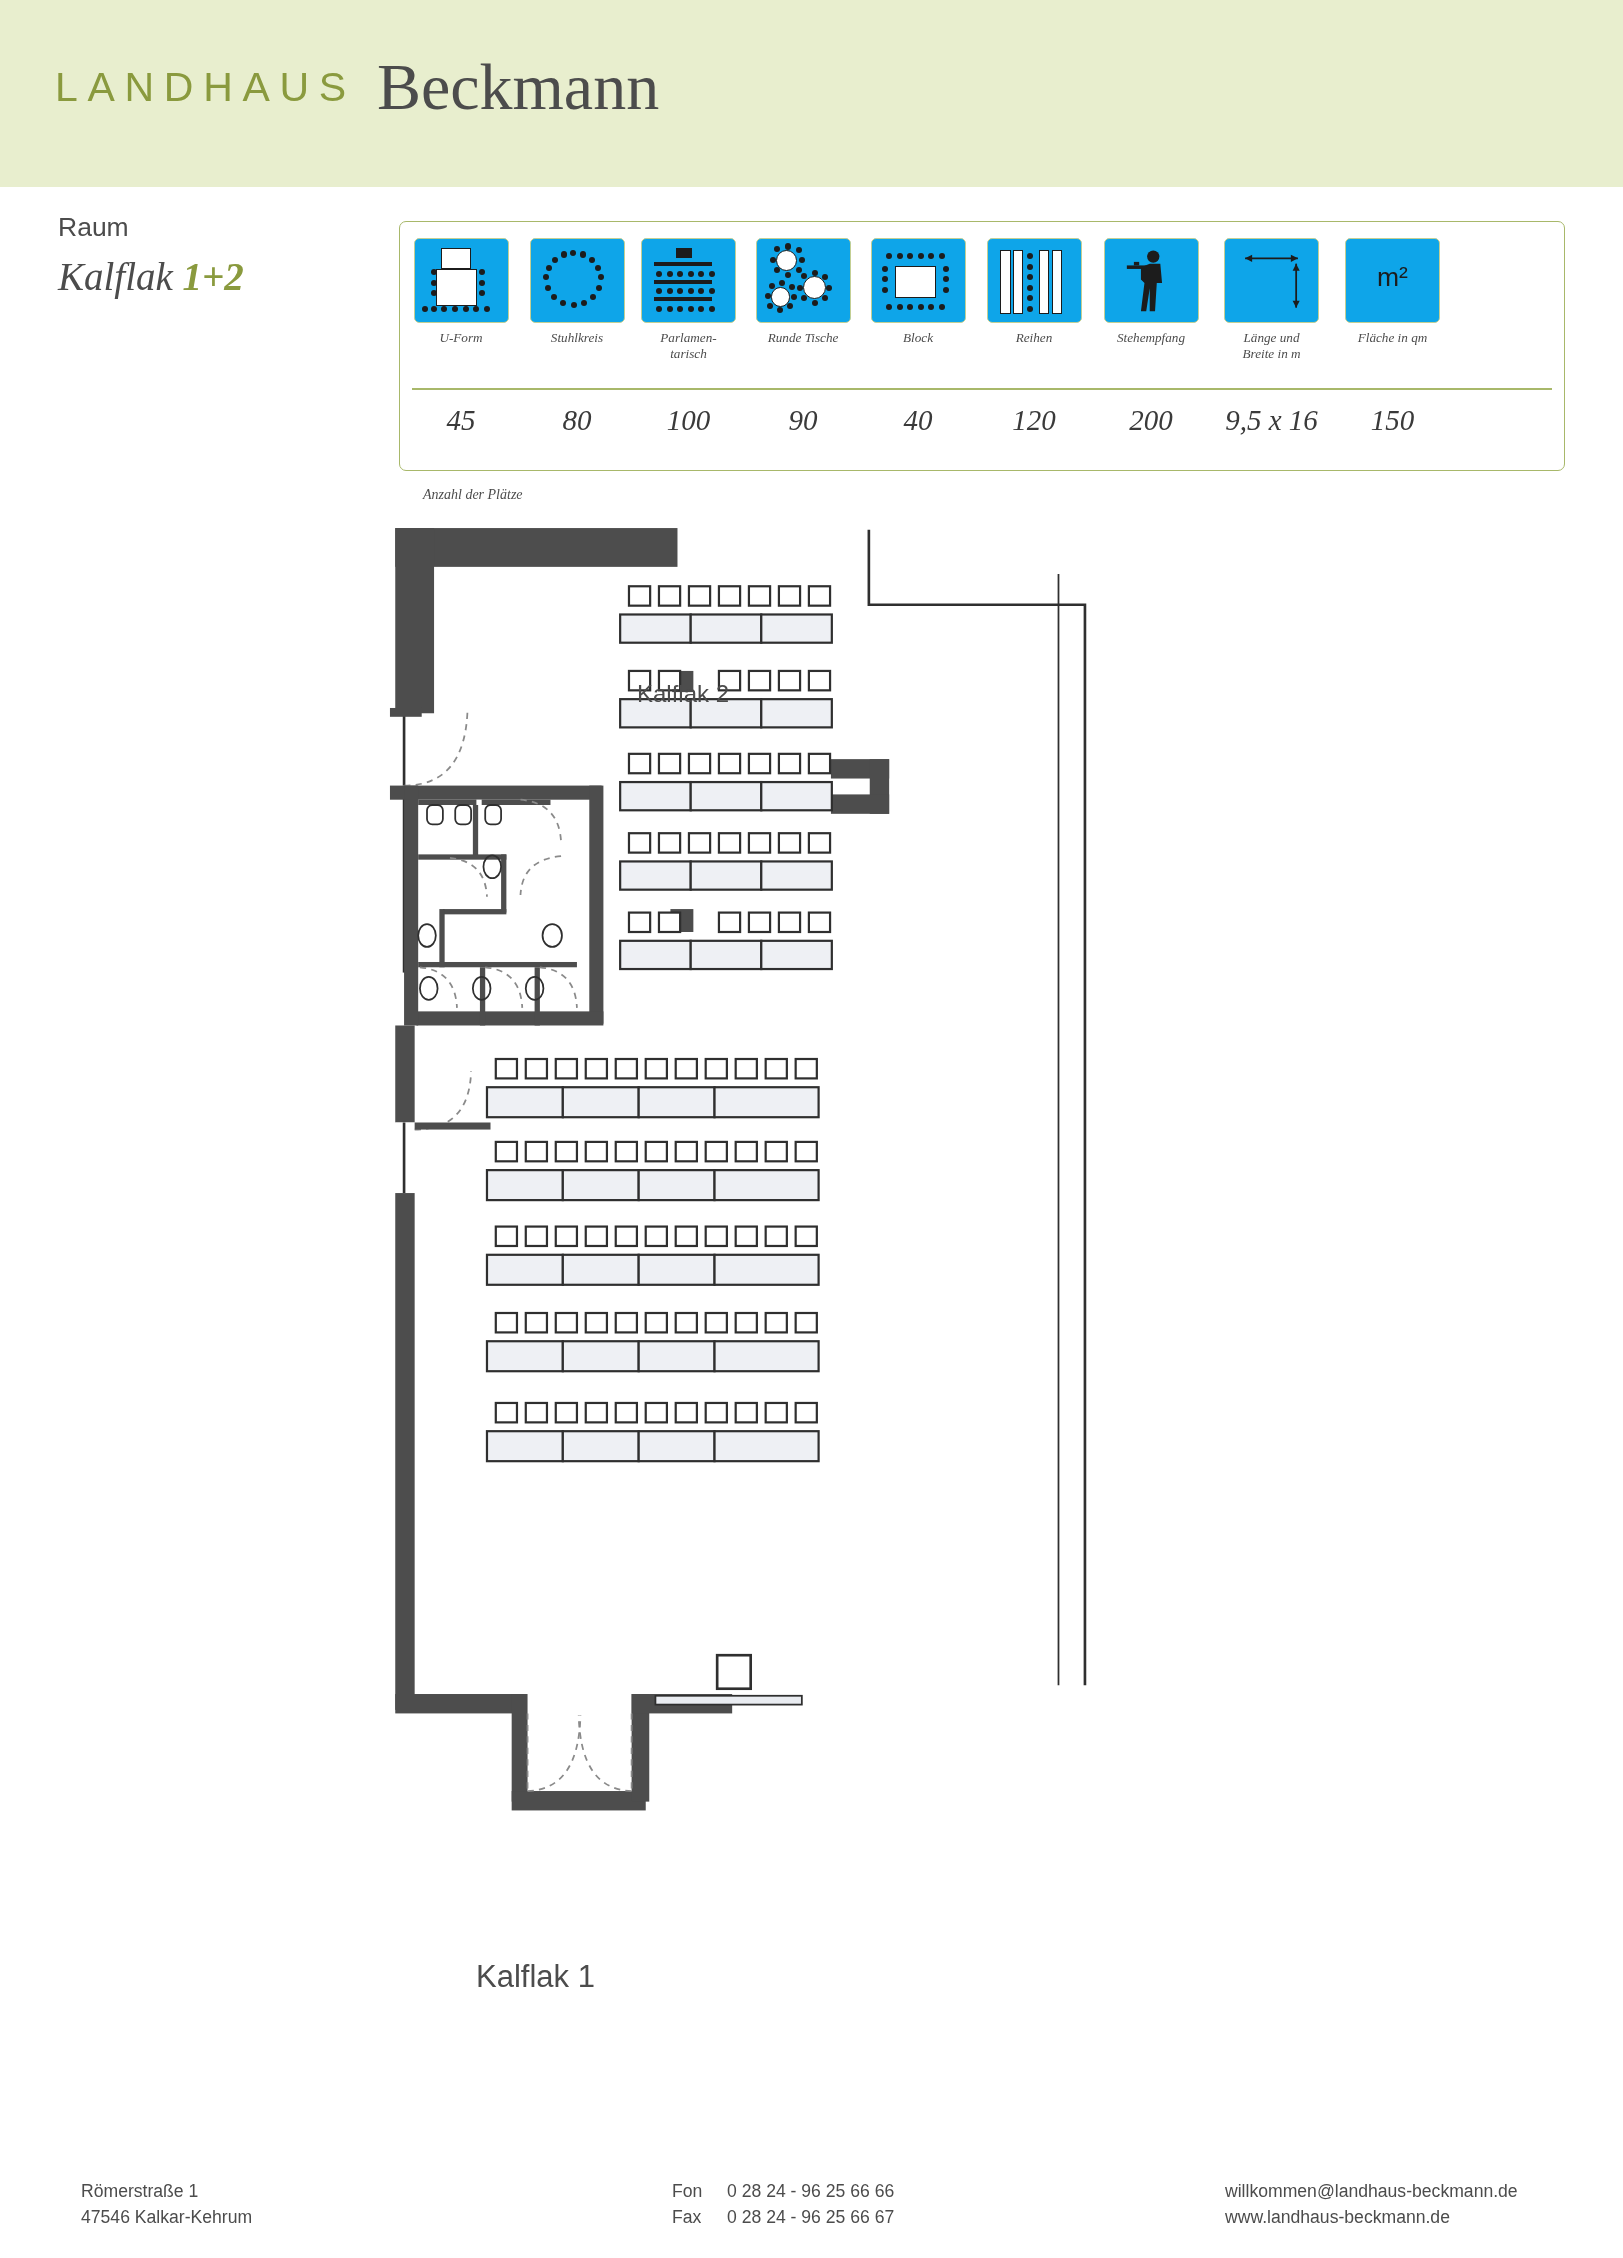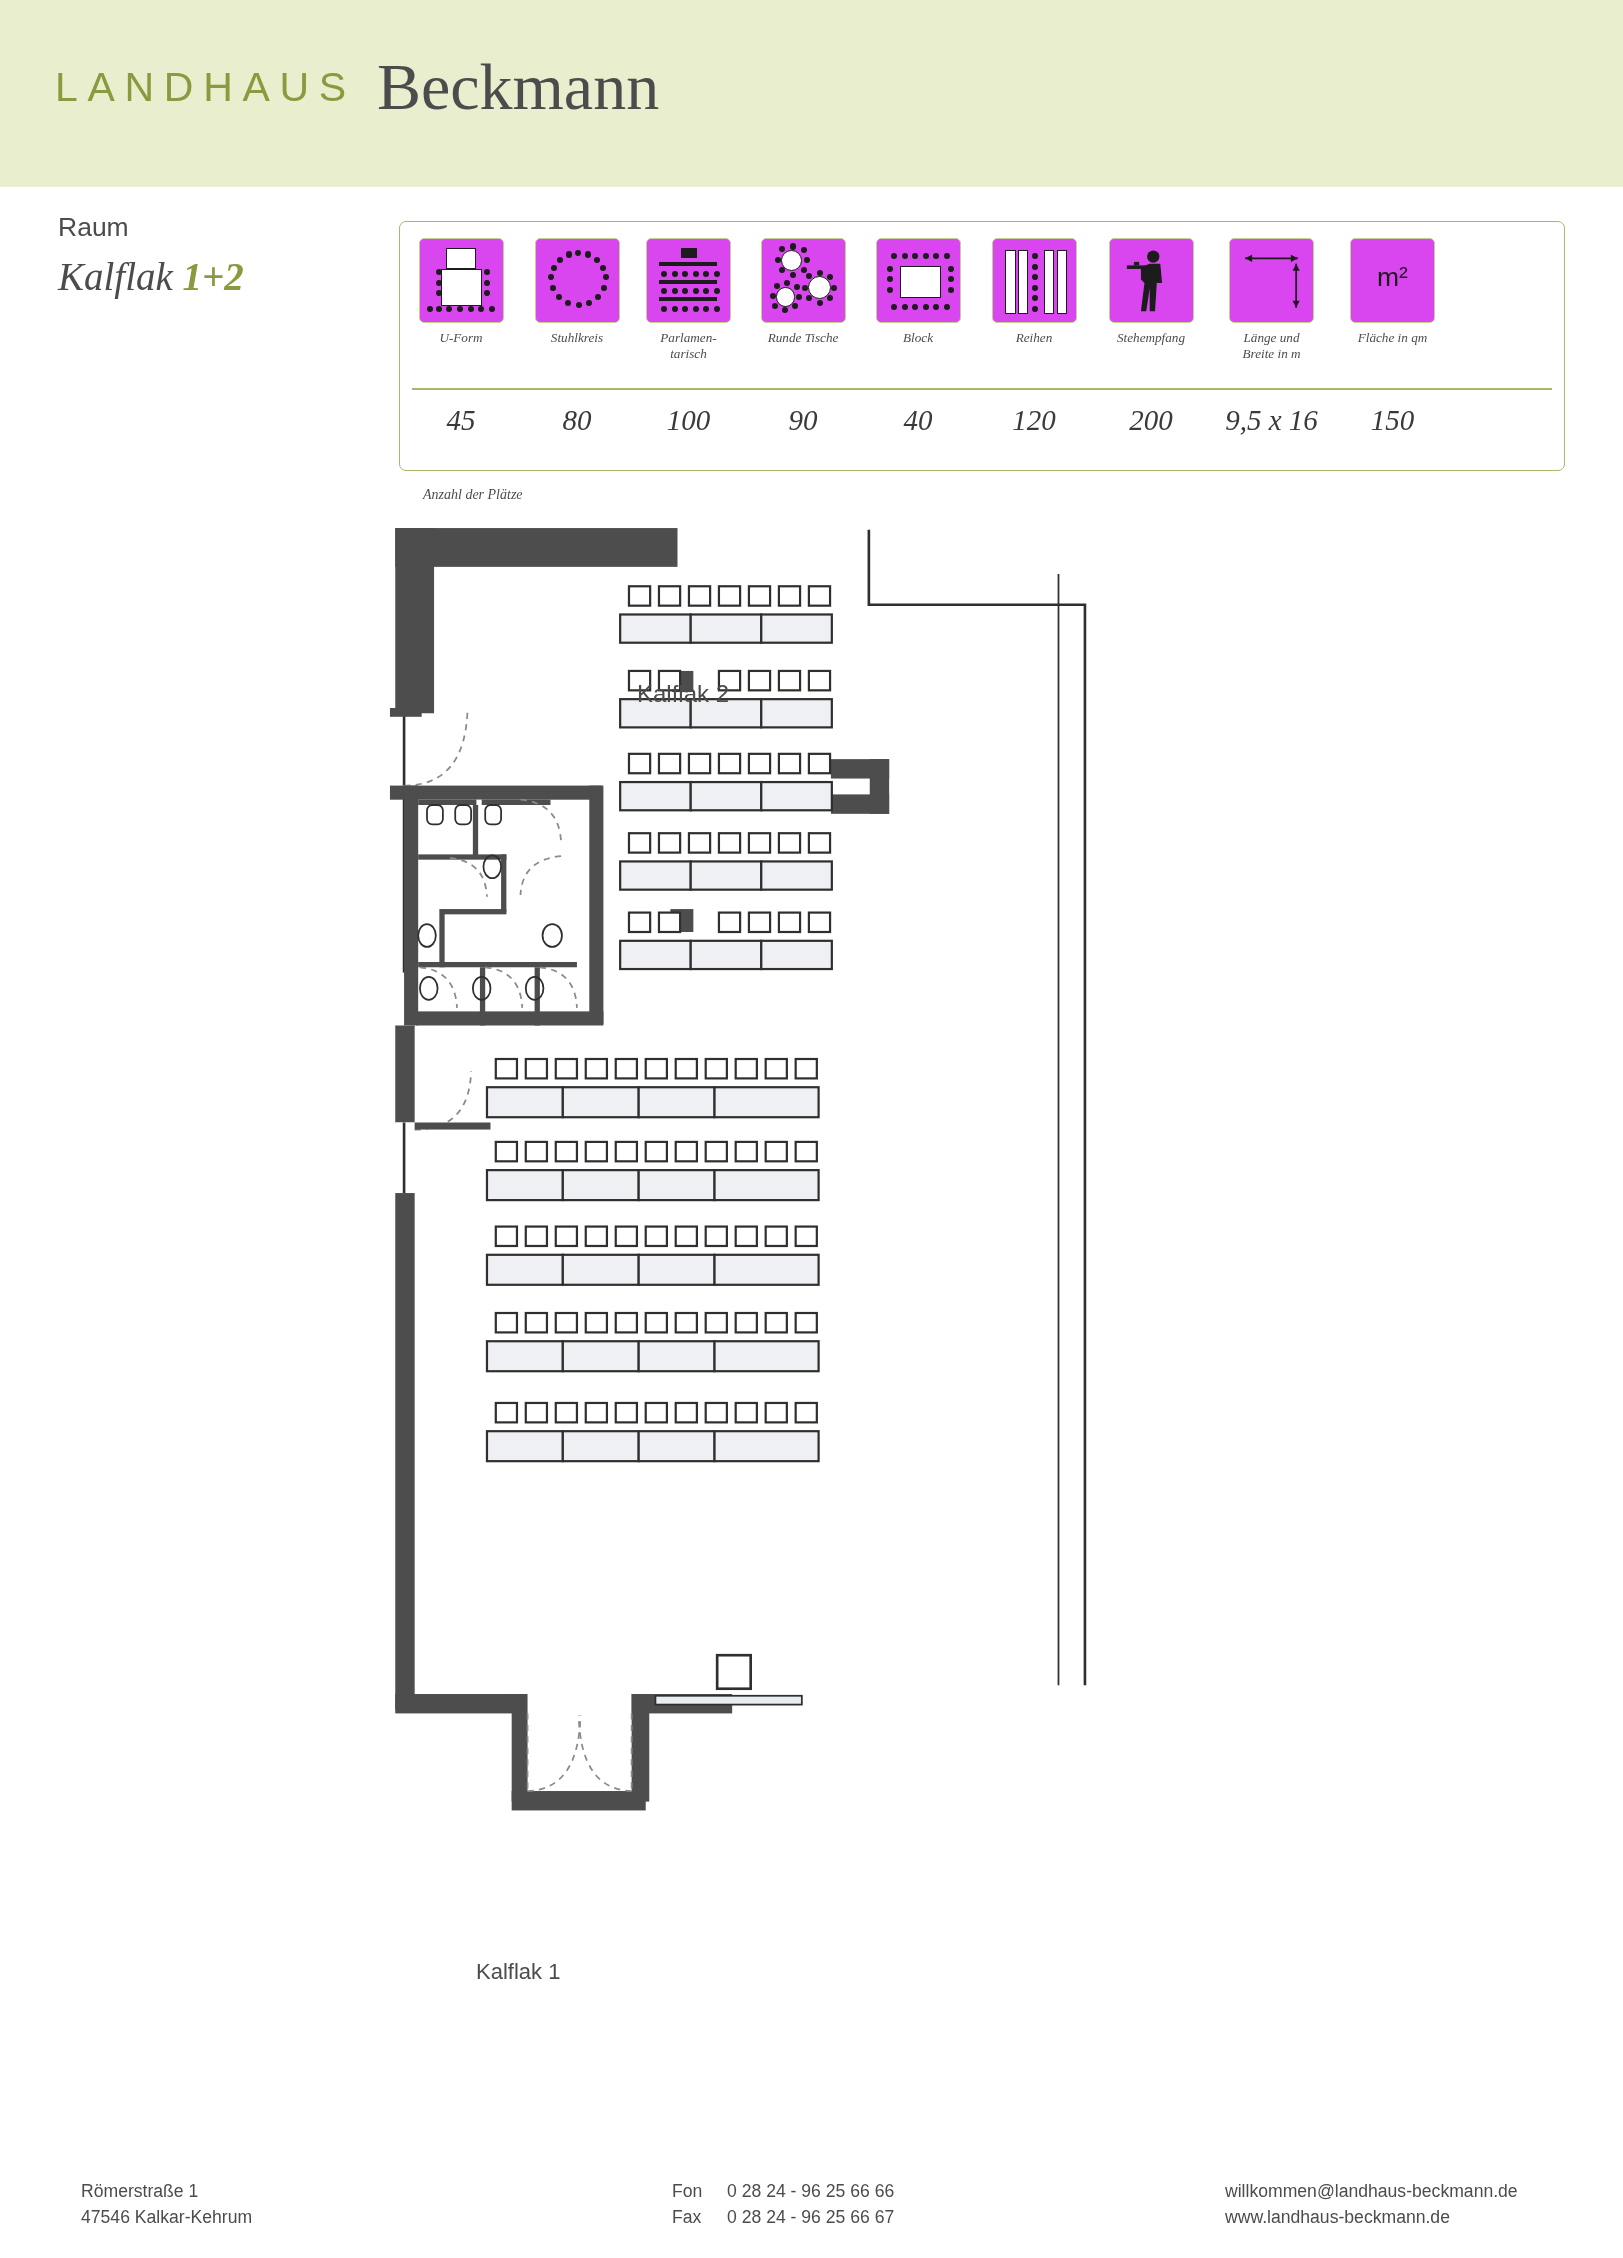--- a/index.html
+++ b/index.html
@@ -80,27 +80,27 @@
     left: 0; top: 0;
     width: 100%;
     display: flex;
   }
   .cap-col {
     flex: 0 0 auto;
     text-align: center;
     position: relative;
   }
   .cap-icon {
-    width: 85px; height: 85px;
+    width: 95px; height: 85px;
     margin: 16px auto 0 auto;
     border: 1.8px solid #c3cf93;
     border-radius: 5.3px;
     box-sizing: border-box;
     position: relative;
-    background: #d946ef;
+    background: #0ea5e9;
   }
   .cap-caption {
     font-family: "Liberation Serif", serif;
     font-style: italic;
     font-size: 13.2px;
     color: #4c4c4c;
     line-height: 1.2;
     margin-top: 7px;
     height: 37px;
   }
@@ -144,21 +144,21 @@
     width: 900px; height: 1614px;
   }
   .plan svg { display: block; }
   .plan-label {
     position: absolute;
     font-family: "Liberation Sans", sans-serif;
     font-size: 24px;
     color: #4c4c4c;
   }
   #lbl-kalflak2 { left: 249px; top: 159px; }
-  #lbl-kalflak1 { left: 88px; top: 1438px; font-size: 22px; }
+  #lbl-kalflak1 { left: 88px; top: 1438px; font-size: 31px; }
 
   
   .footer {
     position: absolute;
     left: 0; top: 2179px;
     width: 1623px;
     font-size: 17.6px;
     color: #4c4c4c;
   }
   .footer .col { position: absolute; line-height: 1.45; white-space: nowrap; }

